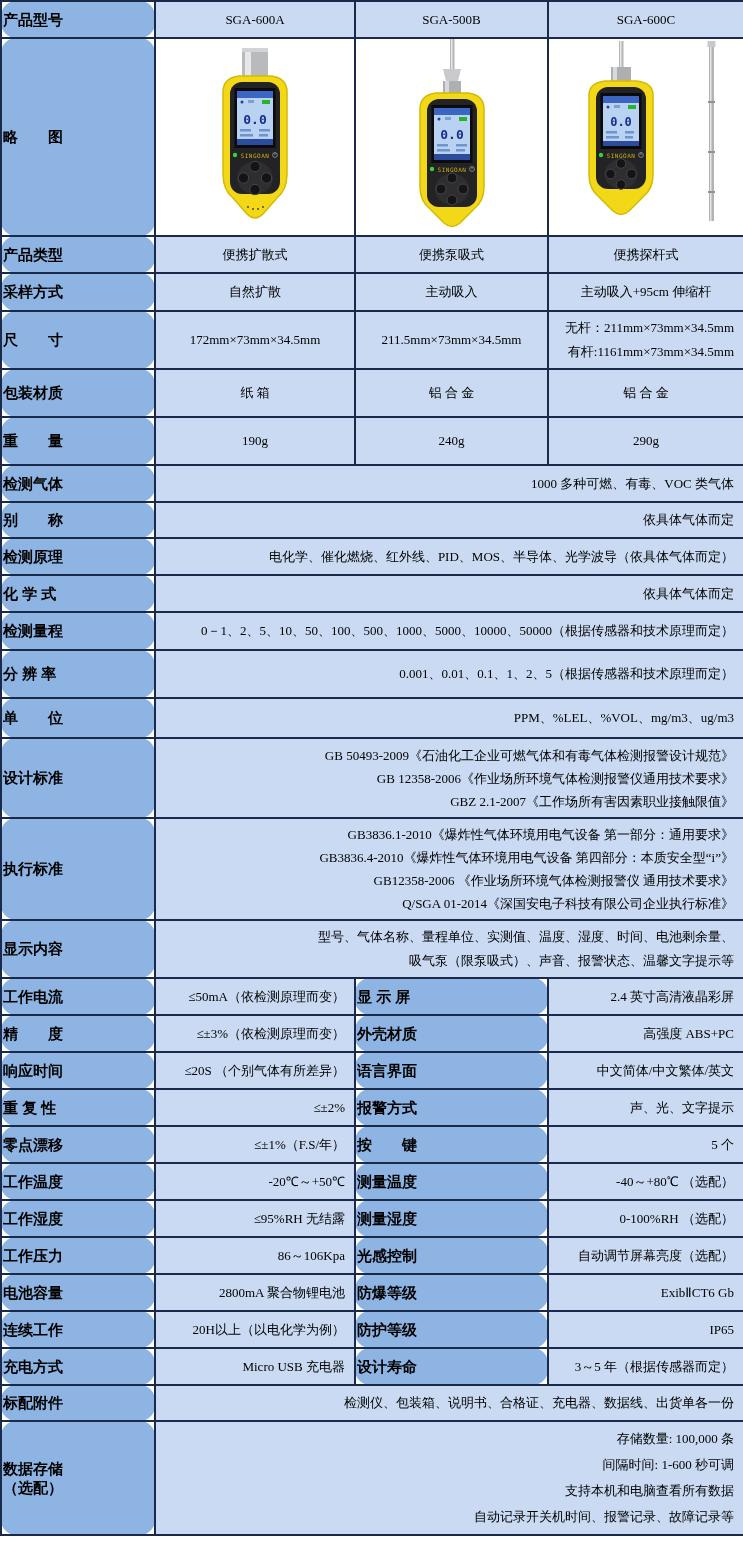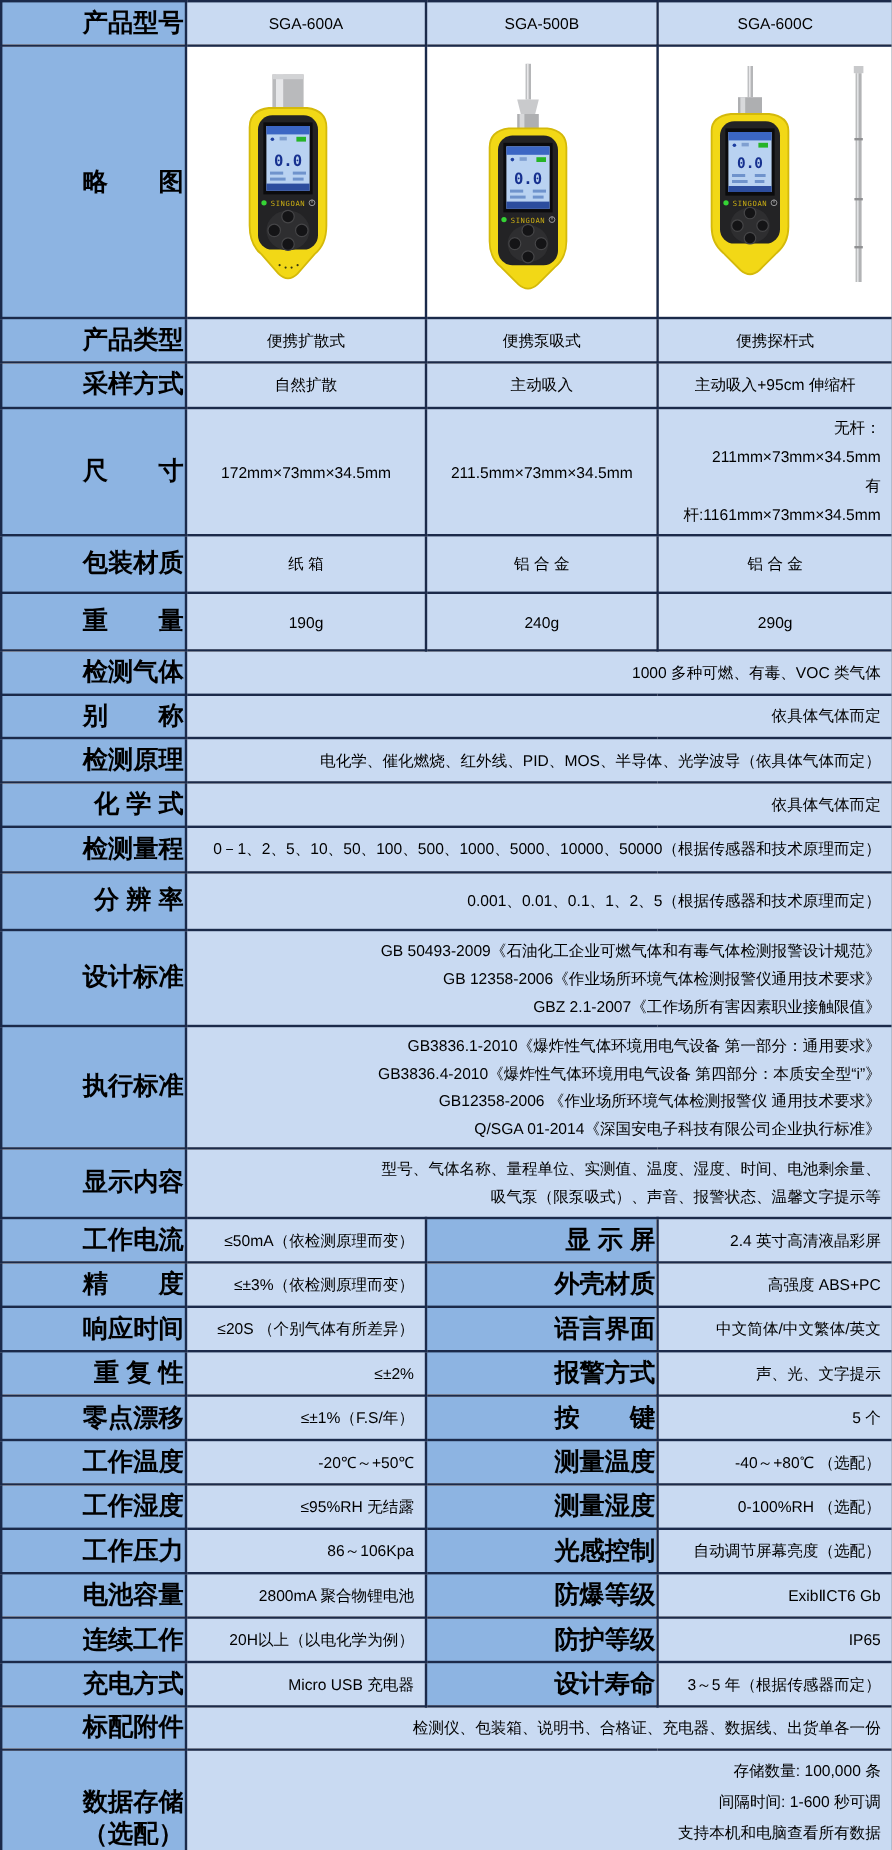--- a/index.html
+++ b/index.html
@@ -5,25 +5,25 @@
   :root{
     --label-bg:#8DB4E2;
     --value-bg:#C9DAF2;
     --border:#1B2A4A;
     --img-bg:#FFFFFF;
   }
   html,body{margin:0;padding:0;background:#fff;}
   .sheet{width:743px;font-family:"Liberation Sans",sans-serif;color:#000;}
   table{border-collapse:collapse;table-layout:fixed;width:743px;}
   td{border:2px solid var(--border);overflow:hidden;vertical-align:middle;box-sizing:border-box;}
-  .lbl{background:var(--label-bg);font-weight:bold;text-align:right;font-size:21px;line-height:1.3;}
-  .val{background:var(--value-bg);font-size:13px;font-family:Liberation Sans, sans-serif;margin-left:24px;}
+  .lbl{background:var(--label-bg);font-weight:bold;text-align:left;font-size:15px;line-height:1.3;border-radius:15px;}
+  .val{background:var(--value-bg);font-size:13px;font-family:Liberation Serif, serif;margin-left:24px;}
   .c{text-align:center;}
   .l{text-align:right;padding:4px 9px;}
-  .img-cell{background:var(--img-bg);text-align:left;padding:14px;}
+  .img-cell{background:var(--img-bg);text-align:center;padding:0;}
   .lines div{line-height:23px;}
   .lines-wide div{line-height:26px;}
   .h35{height:48px}.h36{height:36px}.h37{height:37px}.h38{height:38px}.h40{height:40px}
   .h55{height:37px}.h80{height:80px}.h95{height:95px}.h104{height:104px}.h198{height:198px}
   .two-line div{line-height:24px;}
   svg text{font-family:"DejaVu Sans Mono",monospace;}
 </style>
 </head>
 <body>
 
@@ -212,20 +212,24 @@
 <tr class="h38">
   <td class="lbl">检测量程</td>
   <td class="val l" colspan="3">0－1、2、5、10、50、100、500、1000、5000、10000、50000（根据传感器和技术原理而定）</td>
 </tr>
 
 <tr class="h35">
   <td class="lbl">分 辨 率</td>
   <td class="val l" colspan="3">0.001、0.01、0.1、1、2、5（根据传感器和技术原理而定）</td>
 </tr>
 
+<tr class="h40">
+  <td class="lbl">单　　位</td>
+  <td class="val l" colspan="3">PPM、%LEL、%VOL、mg/m3、ug/m3</td>
+</tr>
 
 <tr class="h80">
   <td class="lbl">设计标准</td>
   <td class="val l lines" colspan="3">
     <div>GB 50493-2009《石油化工企业可燃气体和有毒气体检测报警设计规范》</div>
     <div>GB 12358-2006《作业场所环境气体检测报警仪通用技术要求》</div>
     <div>GBZ 2.1-2007《工作场所有害因素职业接触限值》</div>
   </td>
 </tr>
 

